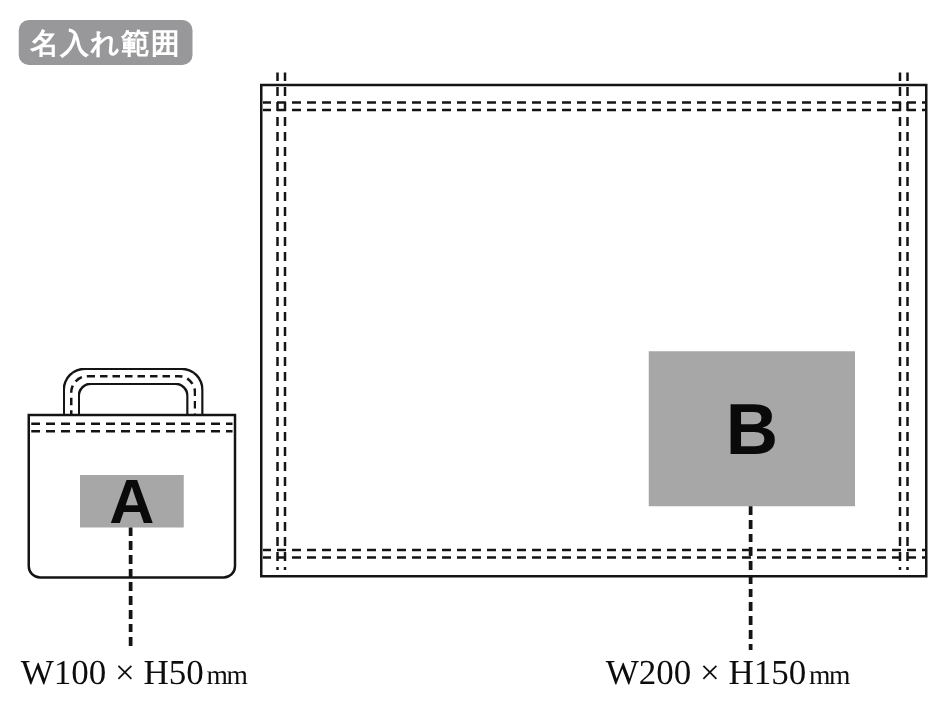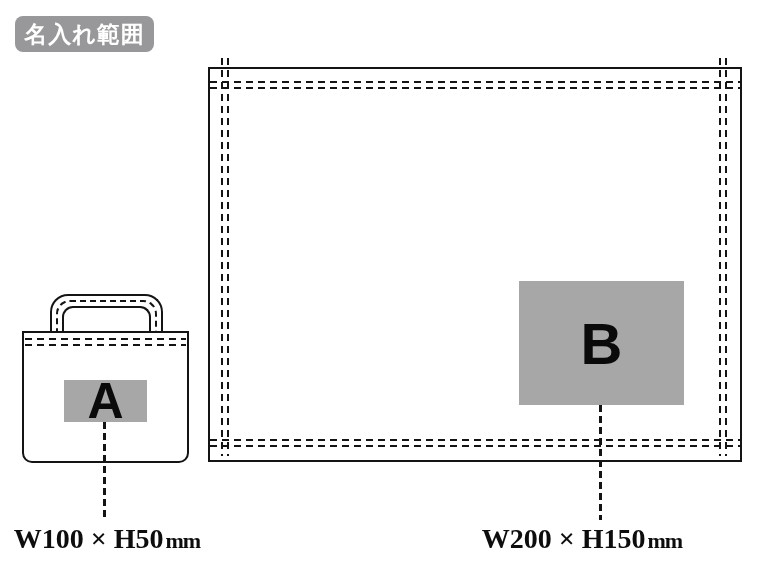--- a/index.html
+++ b/index.html
@@ -66,21 +66,20 @@
   .leader-b { left: 597px; top: 403px; height: 115px; }
 
   
   .dim-label {
     position: absolute; top: 520px;
     transform: translateX(-50%);
     white-space: nowrap;
     font-family: "Liberation Serif", serif;
     font-size: 28px;
     color: #0d0d0d;
-    font-weight: bold;
   }
   .dim-label .unit { font-size: 22px; letter-spacing: -1px; }
   .dim-label-a { left: 105px; }
   .dim-label-b { left: 580px; }
 
   
   .handle-outer {
     position: absolute; left: 48px; top: 292px;
     width: 113px; height: 39px;
     border: 2.5px solid var(--line); border-bottom: none;

